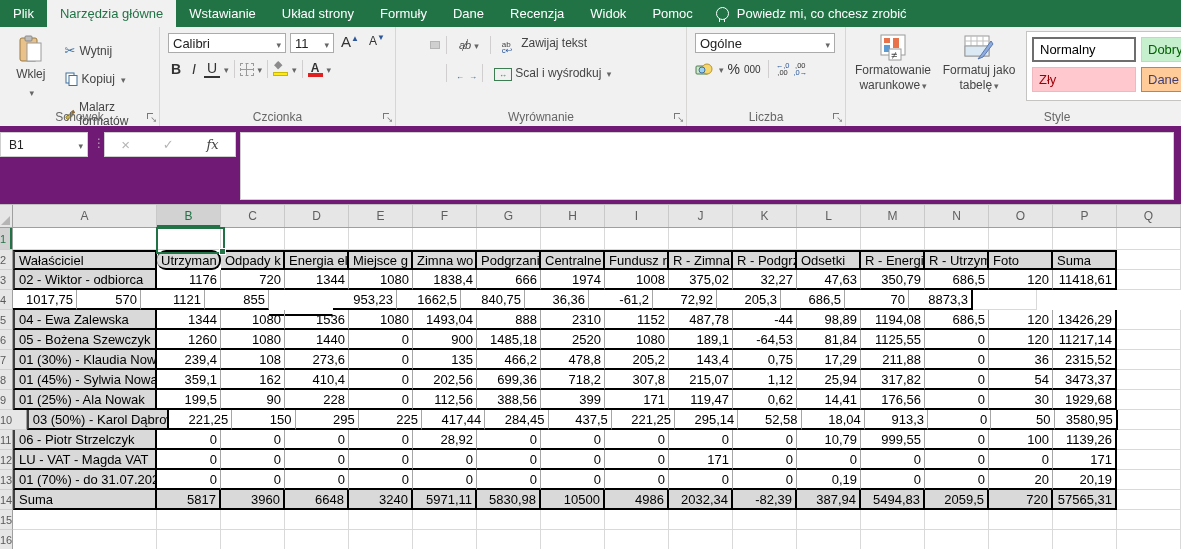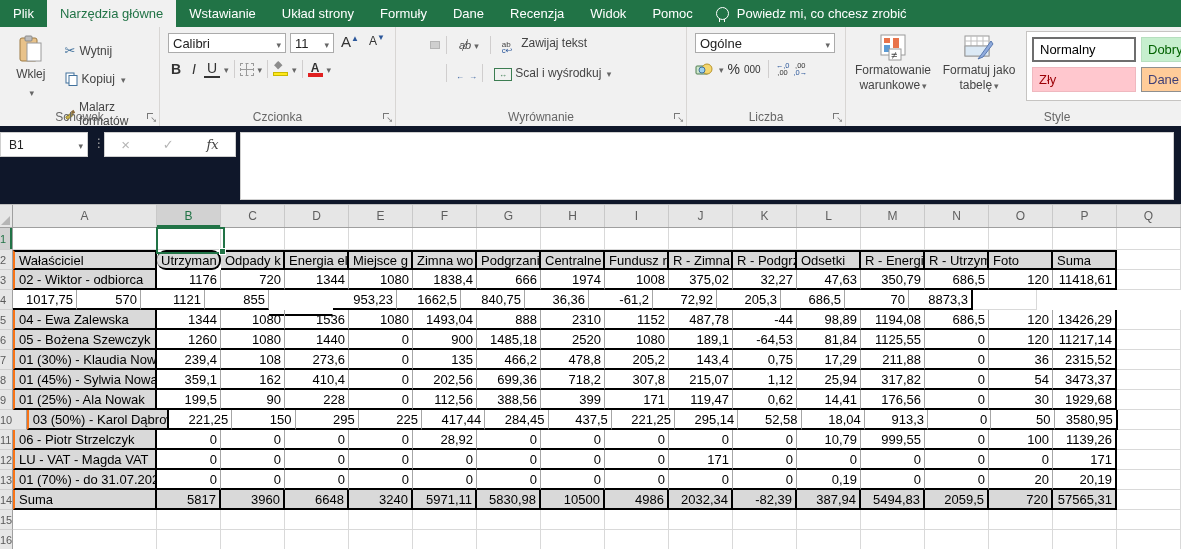--- a/index.html
+++ b/index.html
@@ -72,21 +72,21 @@
   .bigbtn{width:86px;display:flex;flex-direction:column;align-items:center;text-align:center;
           font-size:12px;line-height:15px;padding-top:2px;color:#444;}
   .gallery{background:#fff;border:1px solid #c6c4c2;margin-left:4px;padding:5px;display:grid;
            grid-template-columns:104px 104px;grid-auto-rows:25px;gap:5px;width:230px;box-sizing:content-box;height:58px;}
   .chip{font-size:13px;display:flex;align-items:center;padding-left:6px;border:1px solid transparent;box-sizing:border-box;white-space:nowrap;overflow:hidden;}
   .chip.normal{background:#fff;border:2px solid #6e6e6e;color:#000;}
   .chip.good{background:#c6efce;color:#006100;border-color:#b7dfbf;}
   .chip.bad{background:#ffc7ce;color:#9c0006;border-color:#efb8bf;}
   .chip.input{background:#ffcc99;color:#3f3f76;border-color:#8f8f8f;}
   
-  .fbar{position:absolute;left:0;top:126px;width:100%;height:79px;background:#0f172a;border-bottom:1px solid #bfbfbf;box-sizing:border-box;}
+  .fbar{position:absolute;left:0;top:126px;width:100%;height:79px;background:#701a75;border-bottom:1px solid #bfbfbf;box-sizing:border-box;}
   .namebox{position:absolute;left:0;top:6px;width:88px;height:25px;background:#fff;border:1px solid #cfcfcf;
            box-sizing:border-box;display:flex;align-items:center;font-size:12px;color:#222;padding-left:8px;}
   .namebox .chev{margin-left:auto;margin-right:4px;}
   .fdots{position:absolute;left:93px;top:10px;color:#aaa;font-size:12px;}
   .fbtns{position:absolute;left:104px;top:6px;width:132px;height:25px;background:#fff;border:1px solid #cfcfcf;
          box-sizing:border-box;display:flex;align-items:center;justify-content:space-around;font-size:13px;}
   .fx-x{color:#b5b5b5;font-size:15px;}
   .fx-ok{color:#b5b5b5;}
   .fx-fx{font-family:"DejaVu Serif",serif;font-style:italic;color:#444;}
   .finput{position:absolute;left:240px;top:6px;width:934px;height:68px;background:#fff;border:1px solid #cfcfcf;box-sizing:border-box;}
@@ -104,21 +104,21 @@
   .stub{box-sizing:border-box;background:#e6e6e6;border-right:1px solid #9f9f9f;border-bottom:1px solid #cfcfcf;
         color:#5a5a5a;font-size:11px;display:flex;align-items:center;justify-content:flex-end;
         padding-right:2px;overflow:hidden;direction:rtl;}
   .stub.sel{background:#d2d2d2;color:#217346;box-shadow:inset -2px 0 0 #217346;}
   .cell.gray{background:#d9d9d9;}
   .cell.num{justify-content:flex-end;padding-right:3px;}
   .cell.txt{padding-left:4px;}
   .cell.bt{border-top:2px solid #000;}
   .cell.bb{border-bottom:2px solid #000;}
   .cell.br{border-right:2px solid #000;}
-  .cell.bl{border-left:2px solid #f97316;}
+  .cell.bl{border-left:2px solid #404040;}
   .cell.inr{border-right:1px solid #a6a6a6;}
   .acell{position:absolute;border:2px solid #217346;background:transparent;pointer-events:none;}
   .acell::after{content:"";position:absolute;right:-3px;bottom:-3px;width:5px;height:5px;background:#217346;border:1px solid #fff;}
 </style>
 </head>
 <body>
 
 <div class="tabbar">
   <div class="tab">Plik</div>
   <div class="tab active">Narzędzia główne</div>

